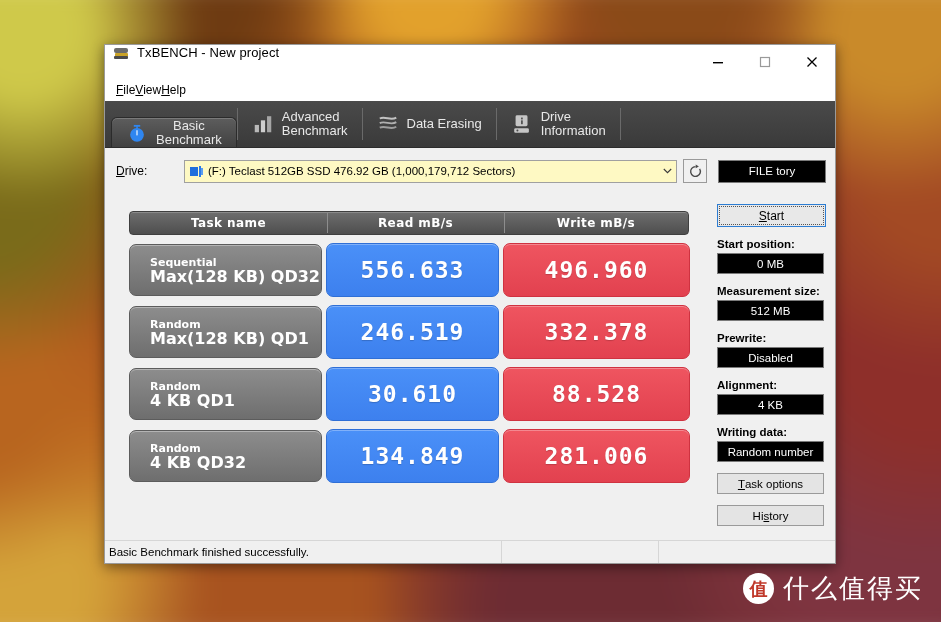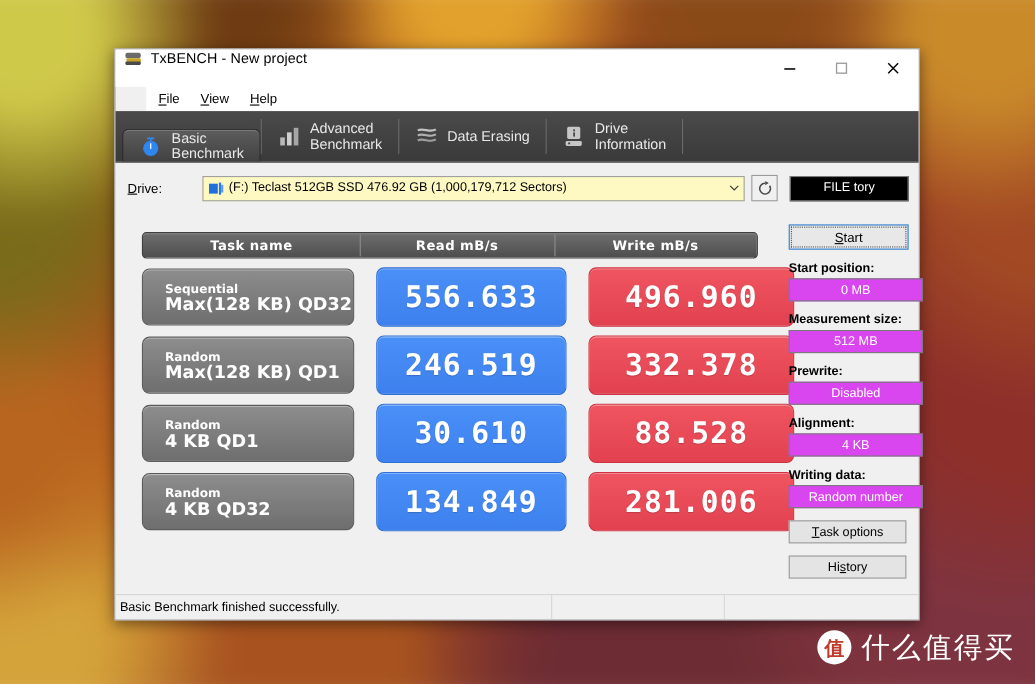--- a/index.html
+++ b/index.html
@@ -57,21 +57,21 @@
   .win-buttons{margin-left:auto;display:flex;height:100%;}
   .win-btn{
     width:47px;height:100%;display:flex;align-items:center;justify-content:center;
     font-size:13px;color:#000;background:transparent;
   }
   .win-btn svg{display:block;}
 
   
   .menubar{
     height:22px;background:#ffffff;display:flex;align-items:center;
-    padding-left:11px;gap:19px;flex:0 0 auto;margin-left:28px;
+    padding-left:11px;flex:0 0 auto;
   }
   .menu-item{font-size:12px;color:#000;}
   .menu-item u{text-decoration:underline;}
 
   
   .tabstrip{
     height:46px;flex:0 0 auto;
     background:linear-gradient(#4a4a4a,#3a3a3a);
     display:flex;align-items:stretch;padding:0 0 0 6px;
     border-bottom:1px solid #2c2c2c;
@@ -82,20 +82,21 @@
     color:#e8e8e8;font-size:13px;line-height:14px;
     position:relative;
   }
   .tab .lbl{white-space:pre-line;}
   .tab.active{
     background:linear-gradient(#5d5d5d,#414141);
     border:1px solid #2b2b2b;border-bottom:none;
     border-radius:6px 6px 0 0;
     margin:16px 0 0 0;
     box-shadow:inset 0 1px 0 rgba(255,255,255,.18);
+    text-align:center;
   }
   .tab-sep{width:1px;background:#6a6a6a;margin:7px 0;}
 
   .icn{width:22px;height:22px;flex:0 0 auto;display:block;}
 
   
   .content{flex:1 1 auto;background:#f0f0f0;position:relative;padding:0;}
 
   
   .drive-row{display:flex;align-items:center;padding:11px 0 0 11px;}
@@ -139,56 +140,56 @@
     font-family:"DejaVu Sans", sans-serif;letter-spacing:.4px;
     position:relative;
   }
   .th+.th::before{
     content:"";position:absolute;left:0;top:-3px;bottom:-3px;width:1px;background:#8d8d8d;
   }
   .th.c1{flex:0 0 197px;}
   .th.c2{flex:0 0 177px;}
   .th.c3{flex:0 0 184px;}
 
-  .row{display:flex;align-items:center;margin-top:8px;gap:20px;}
+  .row{display:flex;align-items:center;margin-top:8px;gap:4px;}
   .cell-task{
     flex:0 0 193px;height:52px;border-radius:7px;
     background:linear-gradient(#8d8d8d,#6e6e6e);
     border:1px solid #5c5c5c;
     box-shadow:inset 0 1px 0 rgba(255,255,255,.35);
     display:flex;flex-direction:column;justify-content:center;
     padding-left:20px;box-sizing:border-box;
     font-family:"DejaVu Sans", sans-serif;
   }
   .cell-task .t1{color:#fff;font-size:11px;font-weight:bold;line-height:14px;}
   .cell-task .t2{color:#fff;font-size:16px;font-weight:bold;line-height:14px;}
   .cell-val{
     flex:0 0 171px;height:52px;border-radius:7px;
     display:flex;align-items:center;justify-content:center;
     color:#fff;font-family:"DejaVu Sans Mono", monospace;
-    font-size:27px;font-weight:bold;letter-spacing:1px;
+    font-size:23px;font-weight:bold;letter-spacing:1px;
     box-shadow:inset 0 1px 0 rgba(255,255,255,.3);
     text-shadow:0 1px 1px rgba(0,0,0,.18);
   }
   .cell-val.read{background:linear-gradient(#4a90f8,#3d80ee);border:1px solid #2f6fd6;}
   .cell-val.write{background:linear-gradient(#ef5560,#e2414f);border:1px solid #cf3240;}
   .cell-val.write{flex:0 0 185px;}
 
   
   .side{position:absolute;left:612px;top:56px;width:107px;}
   .start-btn{
     width:107px;height:21px;background:#e8e8e8;border:1px solid #2d7dd2;
     outline:1px dotted #555;outline-offset:-3px;
     display:flex;align-items:center;justify-content:center;
     font-size:12px;color:#000;
   }
   .start-btn u{text-decoration:underline;}
   .side-lbl{font-size:11.5px;color:#000;margin:11px 0 3px 0;font-weight:bold;}
   .side-val{
-    width:122px;height:21px;background:#d946ef;border:1px solid #7a7a7a;
+    width:107px;height:21px;background:#000000;border:1px solid #7a7a7a;
     color:#fff;font-size:11.5px;display:flex;align-items:center;justify-content:center;
     box-sizing:border-box;
     text-align:center;
   }
   .side-btn{
     width:107px;height:21px;background:#e4e4e4;border:1px solid #9a9a9a;
     color:#000;font-size:11.5px;display:flex;align-items:center;justify-content:center;
     margin-top:11px;box-sizing:border-box;
   }
   .side-btn u{text-decoration:underline;}

